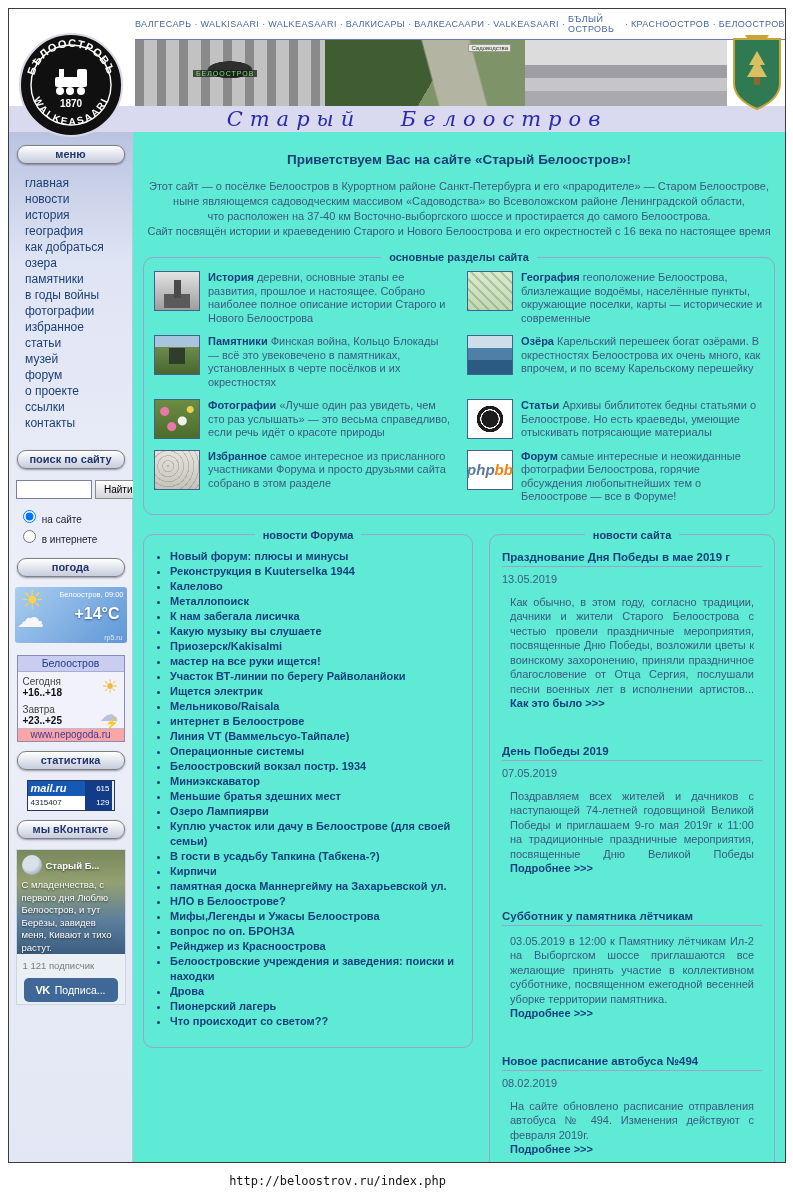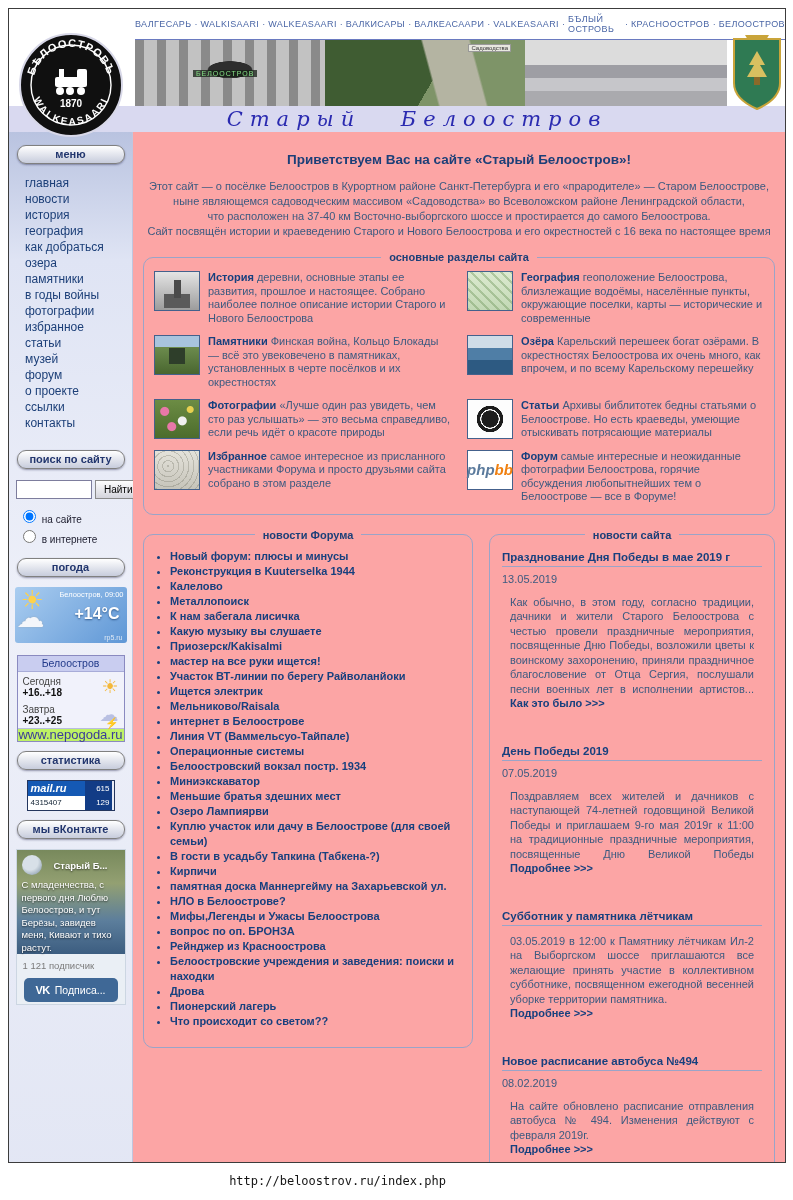--- a/index.html
+++ b/index.html
@@ -57,44 +57,44 @@
   .rp5 .src{position:absolute;right:4px;bottom:2px;font-size:7px;color:#dde8f4;}
   .npg{margin:12px auto 0;width:106px;border:1px solid #8a8ac0;background:#f1f2fb;font-size:10px;color:#223;}
   .npg .npg-title{background:#c9cdf0;color:#223a8a;text-align:center;font-size:10.5px;
     height:15px;line-height:15px;border-bottom:1px solid #a8acd8;}
   .npg .row{display:flex;justify-content:space-between;align-items:center;padding:4px 5px 2px;}
   .npg .lbl{color:#444;}
   .npg .tmp{font-weight:bold;color:#111;}
   .npg .wicon{font-size:19px;color:#f4b83a;line-height:18px;}
   .npg .storm{position:relative;color:#b9c0e2;}
   .npg .bolt{position:absolute;left:6px;top:8px;font-size:11px;color:#6a5acd;}
-  .npg .npg-src{background:#bef264;text-align:center;font-size:13px;color:#3a3a9a;
+  .npg .npg-src{background:#fca5a5;text-align:center;font-size:10px;color:#3a3a9a;
     height:12px;line-height:12px;border-top:1px solid #b8bce0;}
   .mailru{margin:10px auto 0;width:86px;border:1px solid #24365e;display:grid;
     grid-template-columns:57px 27px;grid-template-rows:15px 14px;font-size:8px;}
   .mailru .m-logo{background:#1559b4;color:#fff;font-weight:bold;font-style:italic;
     font-size:11px;line-height:15px;padding-left:3px;}
   .mailru .m-top{background:#123c86;color:#fff;text-align:right;padding-right:2px;line-height:15px;}
   .mailru .m-visits{background:#fff;color:#123;line-height:14px;padding-left:3px;}
   .mailru .m-bot{background:#123c86;color:#fff;text-align:right;padding-right:2px;line-height:14px;}
   .vk-card{margin:10px auto 0;width:108px;background:#eaeff5;border:1px solid #ccd6e2;}
   .vk-photo{height:104px;padding:5px 5px 2px;box-sizing:border-box;position:relative;
     background:linear-gradient(180deg,#78895c 0,#93a072 32%,#5c7e9c 68%,#3c5d80 100%);}
-  .vk-head{display:flex;align-items:center;gap:12px;}
+  .vk-head{display:flex;align-items:center;gap:4px;}
   .vk-ava{width:20px;height:20px;border-radius:50%;flex:none;
     background:radial-gradient(circle at 40% 35%,#d8e0e8 0 45%,#8fa0b0 85%);}
   .vk-name{font-size:9.5px;font-weight:bold;color:#fff;text-shadow:0 1px 2px rgba(0,0,0,.6);}
   .vk-quote{margin-top:4px;font-size:9.5px;line-height:12.5px;color:#fff;
     text-shadow:0 1px 2px rgba(0,0,0,.65);}
   .vk-subs{font-size:9.5px;color:#7a7a7a;padding:6px 6px 2px;}
   .vk-btn{margin:5px auto 2px;width:94px;height:24px;background:#3f6896;border-radius:5px;
     color:#fff;font-size:10.5px;display:flex;align-items:center;justify-content:center;gap:5px;cursor:pointer;}
   .vk-logo{font-weight:bold;font-size:11px;letter-spacing:-.5px;}
   
-  .main{flex:1;box-sizing:border-box;padding:12px 8px 0 8px;background:#fca5a5;}
+  .main{flex:1;box-sizing:border-box;padding:12px 8px 0 8px;background:#5eead4;}
   .welcome{text-align:center;font-size:13.5px;font-weight:bold;color:#1c3f78;margin:8px 0 12px;}
   .intro div{text-align:center;font-size:11px;color:#3c5a80;line-height:15px;}
   fieldset{border:1px solid #9aa4c8;border-radius:10px;margin:12px 2px 0;padding:4px 10px 10px;}
   legend{font-size:11px;font-weight:bold;color:#1c3f78;padding:0 8px;margin:0 auto;text-align:center;}
   .sections-grid{display:grid;grid-template-columns:1fr 1fr;gap:10px 16px;padding-top:4px;}
   .section-item{display:flex;gap:8px;}
   .thumb{width:46px;height:40px;border:1px solid #44618c;flex:none;cursor:pointer;box-sizing:border-box;}
   .section-text{font-size:11px;color:#3c5a80;line-height:13.5px;}
   .sec-link{font-weight:bold;color:#17407e;cursor:pointer;}
   .icon-history-photo-icon{background:

